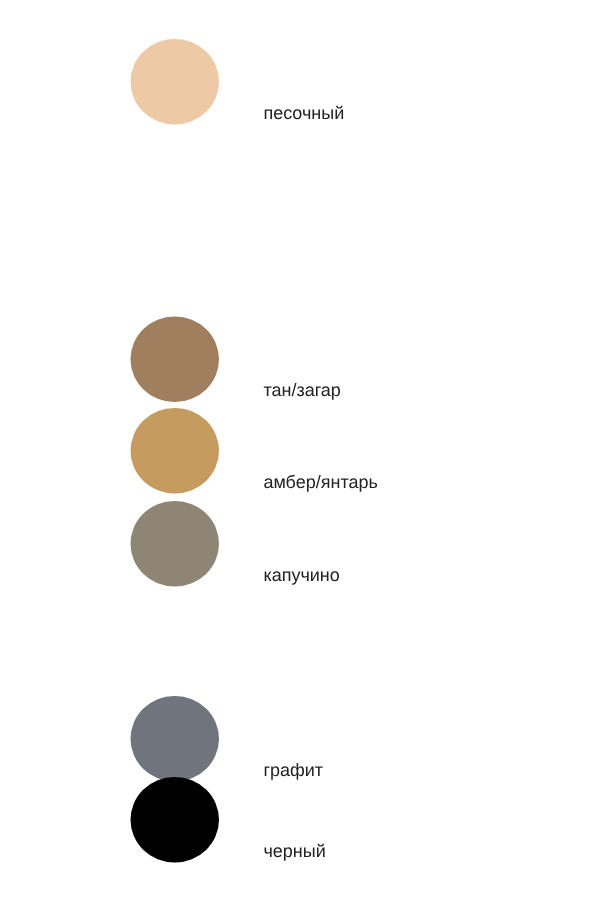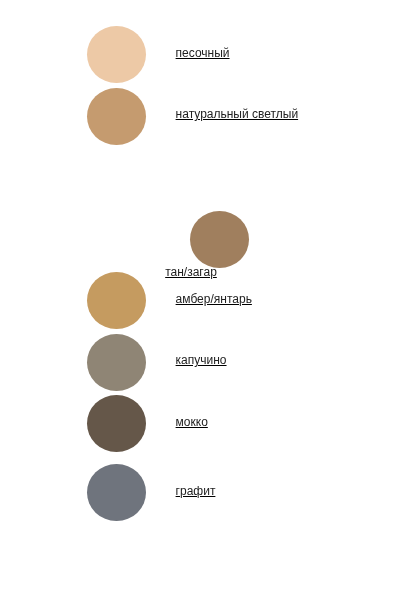--- a/index.html
+++ b/index.html
@@ -17,22 +17,21 @@
     width: 400px;
     height: 600px;
     background: #ffffff;
   }
   .palette-row {
     position: absolute;
     left: 0;
     width: 352px;
     height: 57px;
     display: flex;
-    align-items: center;
-    text-decoration: underline;
+    align-items: flex-end;
   }
   .swatch {
     width: 58.6px;
     height: 57px;
     border-radius: 50%;
     margin-left: 87px;
     flex: none;
   }
   .swatch-label {
     margin-left: 30px;
@@ -41,21 +40,21 @@
     color: #222222;
     white-space: nowrap;
     position: relative;
     top: -2px;
     transform: translateZ(0);
     -webkit-font-smoothing: antialiased;
   }
   .r0 { top: 26.2px; }
   .r1 { top: 87.7px; }
   .r2 { top: 149.2px; }
-  .r3 { top: 210.6px; flex-direction: column; }
+  .r3 { top: 210.6px; }
   .r4 { top: 272.1px; }
   .r5 { top: 333.6px; }
   .r6 { top: 395px; }
   .r7 { top: 464px; }
   .r8 { top: 518px; }
 
   .r0 .swatch { background: #edc9a6; }
   .r1 .swatch { background: #c59b6f; }
   .r2 .swatch { background: #b29876; }
   .r3 .swatch { background: #a07f5e; }
@@ -68,45 +67,41 @@
 </head>
 <body>
 
 <div class="palette">
 
   <div class="palette-row r0">
     <div class="swatch" style="background-color: rgb(237, 201, 166);"></div>
     <div class="swatch-label">песочный</div>
   </div>
 
-  <div class="palette-row r1">
-    <div class="swatch" style="background-color: rgb(197, 155, 111);"></div>
-    <div class="swatch-label">натуральный светлый</div>
-  </div>
 
 
   <div class="palette-row r3">
     <div class="swatch" style="background-color: rgb(160, 127, 94);"></div>
     <div class="swatch-label">тан/загар</div>
   </div>
 
   <div class="palette-row r4">
     <div class="swatch" style="background-color: rgb(197, 155, 96);"></div>
     <div class="swatch-label">амбер/янтарь</div>
   </div>
 
   <div class="palette-row r5">
     <div class="swatch" style="background-color: rgb(143, 133, 117);"></div>
     <div class="swatch-label">капучино</div>
   </div>
 
-  <div class="palette-row r6">
-    <div class="swatch" style="background-color: rgb(101, 87, 73);"></div>
-    <div class="swatch-label">мокко</div>
-  </div>
 
   <div class="palette-row r7">
     <div class="swatch" style="background-color: rgb(111, 116, 125);"></div>
     <div class="swatch-label">графит</div>
   </div>
 
+  <div class="palette-row r8">
+    <div class="swatch" style="background-color: rgb(0, 0, 0);"></div>
+    <div class="swatch-label">черный</div>
+  </div>
 
 </div>
 
 </body></html>

